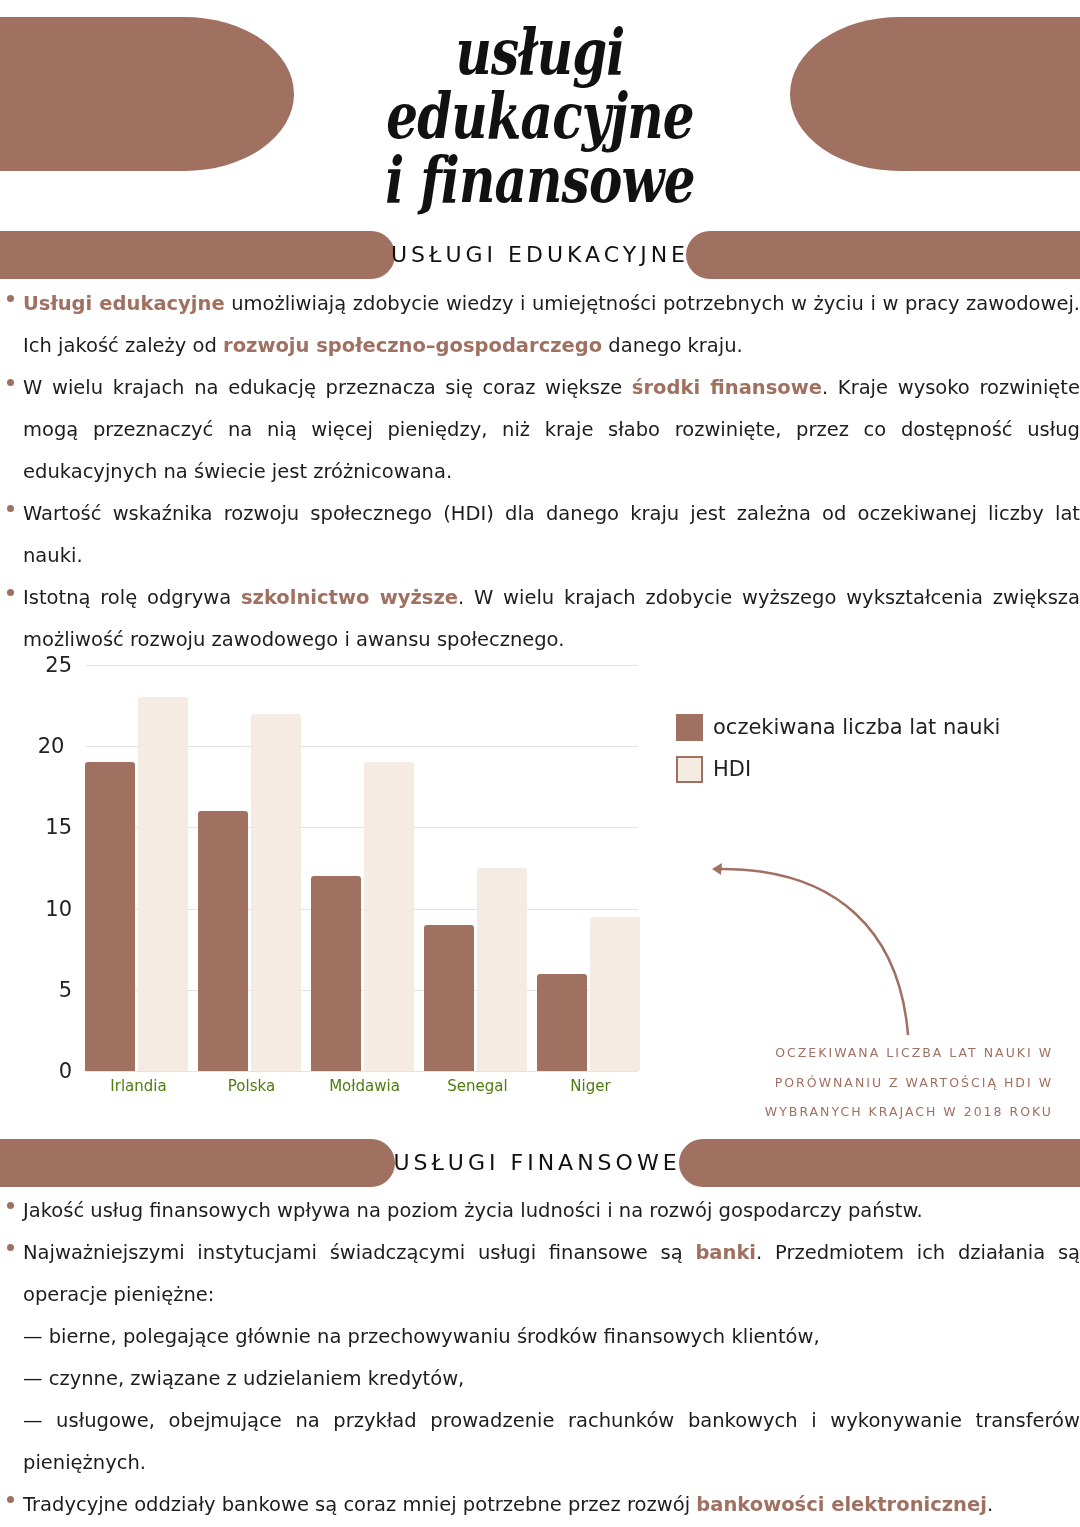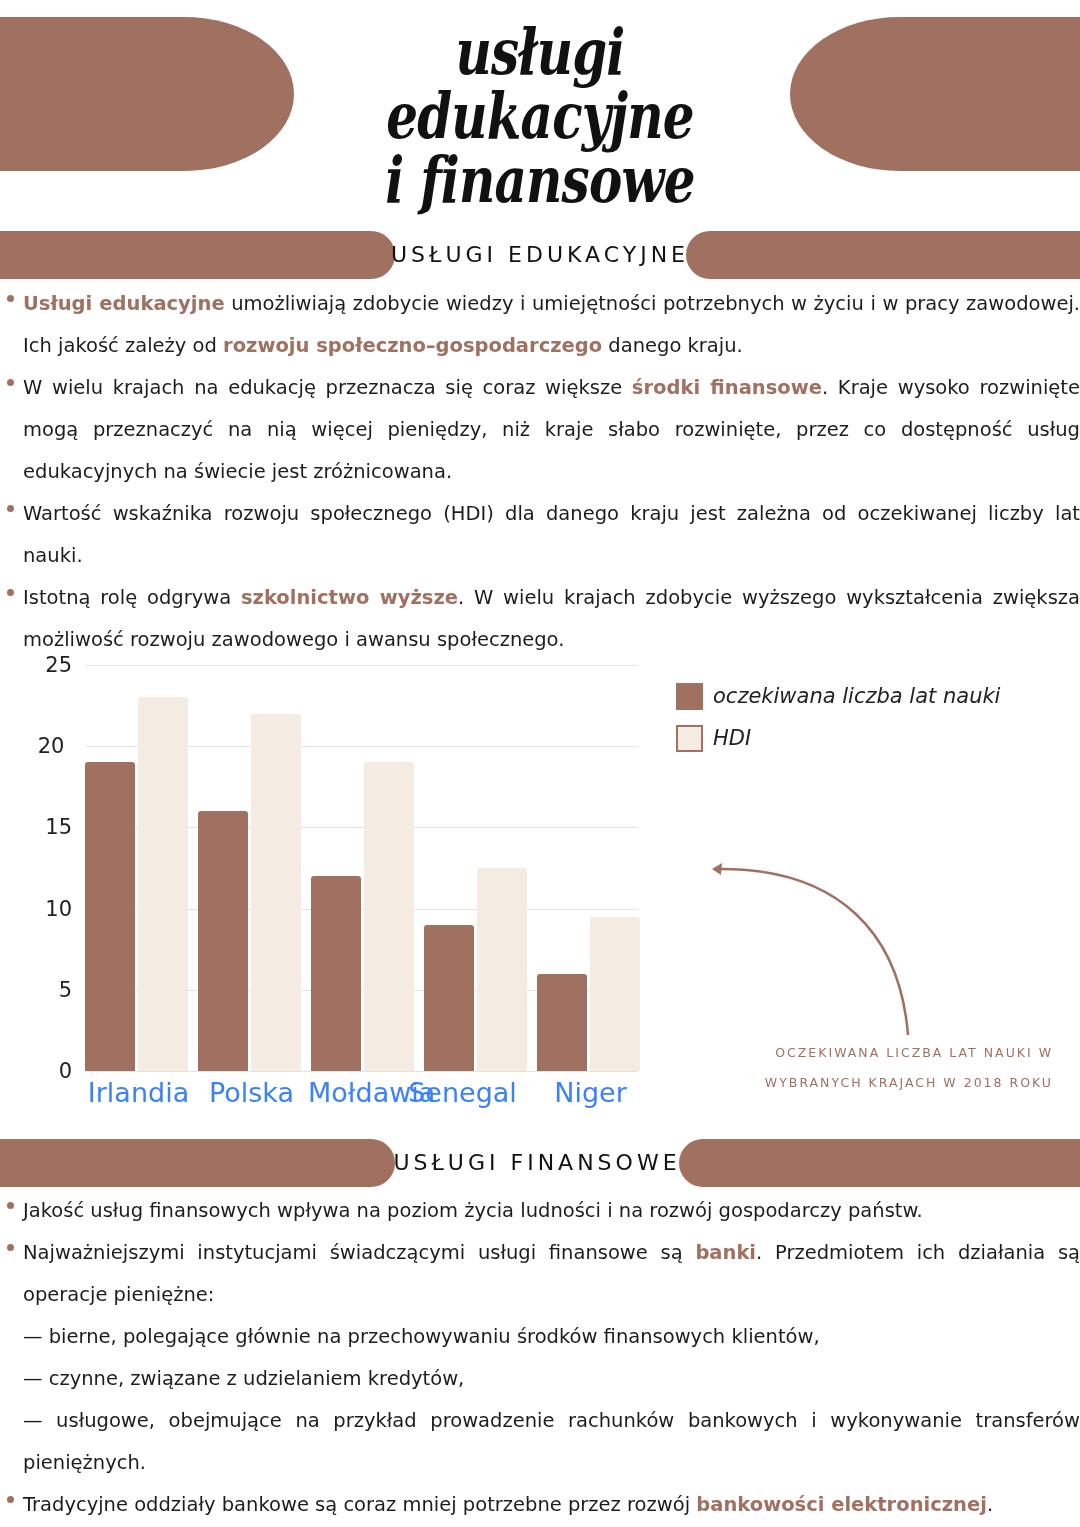--- a/index.html
+++ b/index.html
@@ -24,23 +24,23 @@
   .em { color: #a07060; font-weight: bold; }
   .dash-line { padding-left: 17px; text-align: justify; }
 
   
   .chart { position: absolute; left: 0; top: 640px; width: 660px; height: 480px; }
   .ytick { position: absolute; left: 30px; width: 42px; text-align: right; font-size: 21px; color: #222; transform: translateY(-50%); }
   .gridline { position: absolute; left: 86px; width: 552px; height: 1px; background: #e3e3e3; }
   .bar { position: absolute; border-radius: 3px 3px 0 0; }
   .bar.dark { background: #a07060; }
   .bar.light { background: #f4ebe3; }
-  .xlabel { position: absolute; top: 437px; width: 113px; text-align: center; font-size: 27px; color: #3b82f6; }
+  .xlabel { position: absolute; top: 437px; width: 113px; text-align: center; font-size: 15px; color: #4d7c0f; }
 
-  .legend { position: absolute; left: 676px; top: 675px; font-style: italic; }
+  .legend { position: absolute; left: 676px; top: 706px; }
   .legend-row { display: flex; align-items: center; height: 42px; }
   .swatch { width: 27px; height: 27px; margin-right: 10px; }
   .swatch.dark { background: #a07060; }
   .swatch.light { background: #f4ebe3; border: 2px solid #a07060; }
   .legend-label { font-size: 21px; color: #222; }
 
   .arrow { position: absolute; left: 700px; top: 855px; width: 230px; height: 190px; }
   .caption { position: absolute; left: 740px; top: 1038px; width: 313px; text-align: right; font-size: 12.5px; letter-spacing: 2px;
     line-height: 29.5px; color: #a07060; text-transform: uppercase; }
 </style>
@@ -90,21 +90,21 @@
     <div class="bar light" style="left: 138px; top: 57.48px; width: 50px; height: 373.52px;"></div>
     <div class="xlabel" style="left: 82px;">Irlandia</div>
     <div class="bar dark" style="left: 198px; top: 171.16px; width: 50px; height: 259.84px;"></div>
     <div class="bar light" style="left: 251px; top: 73.72px; width: 50px; height: 357.28px;"></div>
     <div class="xlabel" style="left: 195px;">Polska</div>
     <div class="bar dark" style="left: 311px; top: 236.12px; width: 50px; height: 194.88px;"></div>
     <div class="bar light" style="left: 364px; top: 122.44px; width: 50px; height: 308.56px;"></div>
     <div class="xlabel" style="left: 308px;">Mołdawia</div>
     <div class="bar dark" style="left: 424px; top: 284.84px; width: 50px; height: 146.16px;"></div>
     <div class="bar light" style="left: 477px; top: 228px; width: 50px; height: 203px;"></div>
-    <div class="xlabel" style="left: 406px;">Senegal</div>
+    <div class="xlabel" style="left: 421px;">Senegal</div>
     <div class="bar dark" style="left: 537px; top: 333.56px; width: 50px; height: 97.44px;"></div>
     <div class="bar light" style="left: 590px; top: 276.72px; width: 50px; height: 154.28px;"></div>
     <div class="xlabel" style="left: 534px;">Niger</div>
   </div>
 
 <div class="legend">
   <div class="legend-row">
     <div class="swatch dark"></div>
     <span class="legend-label">oczekiwana liczba lat nauki</span>
   </div>
@@ -114,20 +114,21 @@
   </div>
 </div>
 
 <svg class="arrow" viewBox="0 0 230 190">
   <path d="M208 180 C 200 80, 140 12, 16 14" fill="none" stroke="#a07060" stroke-width="2.5"></path>
   <path d="M12 14 L 22 8 L 21 20 Z" fill="#a07060"></path>
 </svg>
 
 <div class="caption">
   <div>oczekiwana liczba lat nauki w</div>
+  <div>porównaniu z wartością HDI w</div>
   <div>wybranych krajach w 2018 roku</div>
 </div>
 
 <div class="pill-l sec-l" style="top:1139px; height:48px;"></div>
 <div class="pill-r sec-r" style="top:1139px; left:679px; width:401px;"></div>
 <div class="sec-title" style="top:1139px; left:392px; width:290px;">USŁUGI FINANSOWE</div>
 
 <div class="text-block" style="top:1190px">
   <div class="bullet">
     <span>Jakość usług finansowych wpływa na poziom życia ludności i na rozwój gospodarczy państw.</span>

